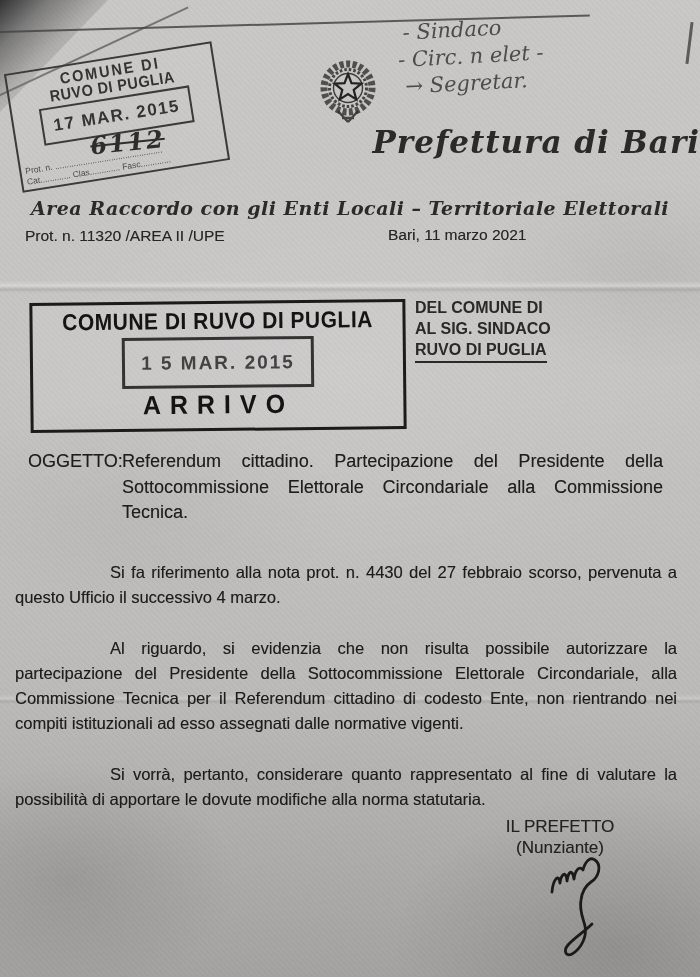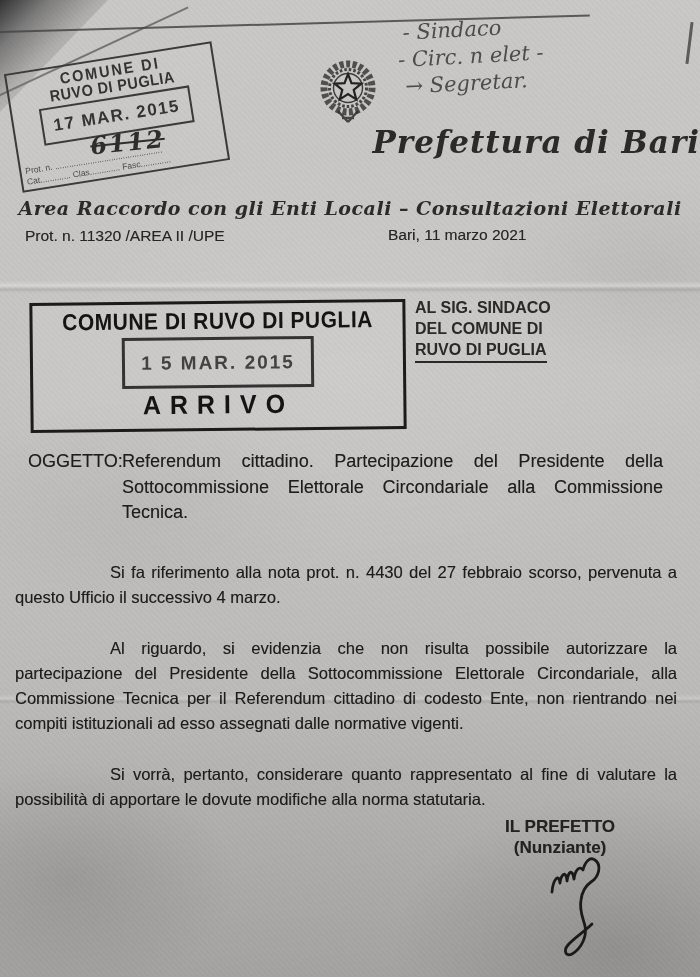--- a/index.html
+++ b/index.html
@@ -71,21 +71,21 @@
   
   .subject{left:28px;top:449px;width:635px;display:flex;font-size:18px;line-height:25.5px;
     color:#1d1d1d;text-shadow:.3px .3px 0 rgba(0,0,0,.35);}
   .subject .label{width:94px;flex:none;}
   .subject .text{flex:1;text-align:justify;}
   .bodytext{left:15px;top:552px;width:662px;font-size:16.5px;line-height:25px;color:#1c1c1c;
     text-align:justify;text-shadow:.3px .3px 0 rgba(0,0,0,.35);}
   .bodytext p{margin:8px 0 26px 0;text-indent:95px;}
   
   .sigblock{left:455px;top:816px;width:210px;text-align:center;font-size:17px;
-    font-weight:bold;color:#222;line-height:21px;text-shadow:.3px .3px 0 rgba(0,0,0,.3);}
+    font-weight:normal;color:#222;line-height:21px;text-shadow:.3px .3px 0 rgba(0,0,0,.3);}
   .sigscribble{left:540px;top:852px;}
 </style>
 </head>
 <body>
 
 <div id="page">
   <div id="grain"></div>
 
   <div class="abs corner-shadow"></div>
   <div class="abs fold-diag"></div>
@@ -117,27 +117,27 @@
         <circle cx="36" cy="32" r="24" stroke-width="7" stroke-dasharray="4 2.5" opacity="0.78"></circle>
         <circle cx="36" cy="32" r="18.5" stroke-width="3" stroke-dasharray="2.6 2" opacity="0.85"></circle>
         <circle cx="36" cy="32" r="14.5" stroke-width="1.4" opacity="0.9"></circle>
         <polygon points="36,18 39.5,27.1 49.3,27.7 41.7,33.9 44.2,43.3 36,38 27.8,43.3 30.3,33.9 22.7,27.7 32.5,27.1" fill="#c6c4c3" stroke="#232121" stroke-width="2.2"></polygon>
         <path d="M26,55 L36,66 M46,55 L36,66 M30,62 L42,62" stroke-width="2.4" opacity="0.85"></path>
       </g>
     </svg>
   </div>
 
   <div class="abs script lh1">Prefettura di Bari</div>
-  <div class="abs script lh3">Area Raccordo con gli Enti Locali – Consultazioni Elettorali</div>
+  <div class="abs script lh3">Area Raccordo con gli Enti Locali – Territoriale Elettorali</div>
   <div class="abs prot-line">Prot. n.  11320 /AREA II /UPE</div>
   <div class="abs place-date">Bari,  11 marzo  2021</div>
 
   <div class="abs recipient">
+    <div>DEL COMUNE DI</div>
     <div>AL SIG. SINDACO</div>
-    <div>DEL COMUNE DI</div>
     <div><span class="u">RUVO DI PUGLIA</span></div>
   </div>
 
   <div class="abs stamp2">
     <div class="muni">COMUNE DI RUVO DI PUGLIA</div>
     <div class="datebox">1 5 MAR. 2015</div>
     <div class="arrivo">ARRIVO</div>
   </div>
 
   <div class="abs subject">

